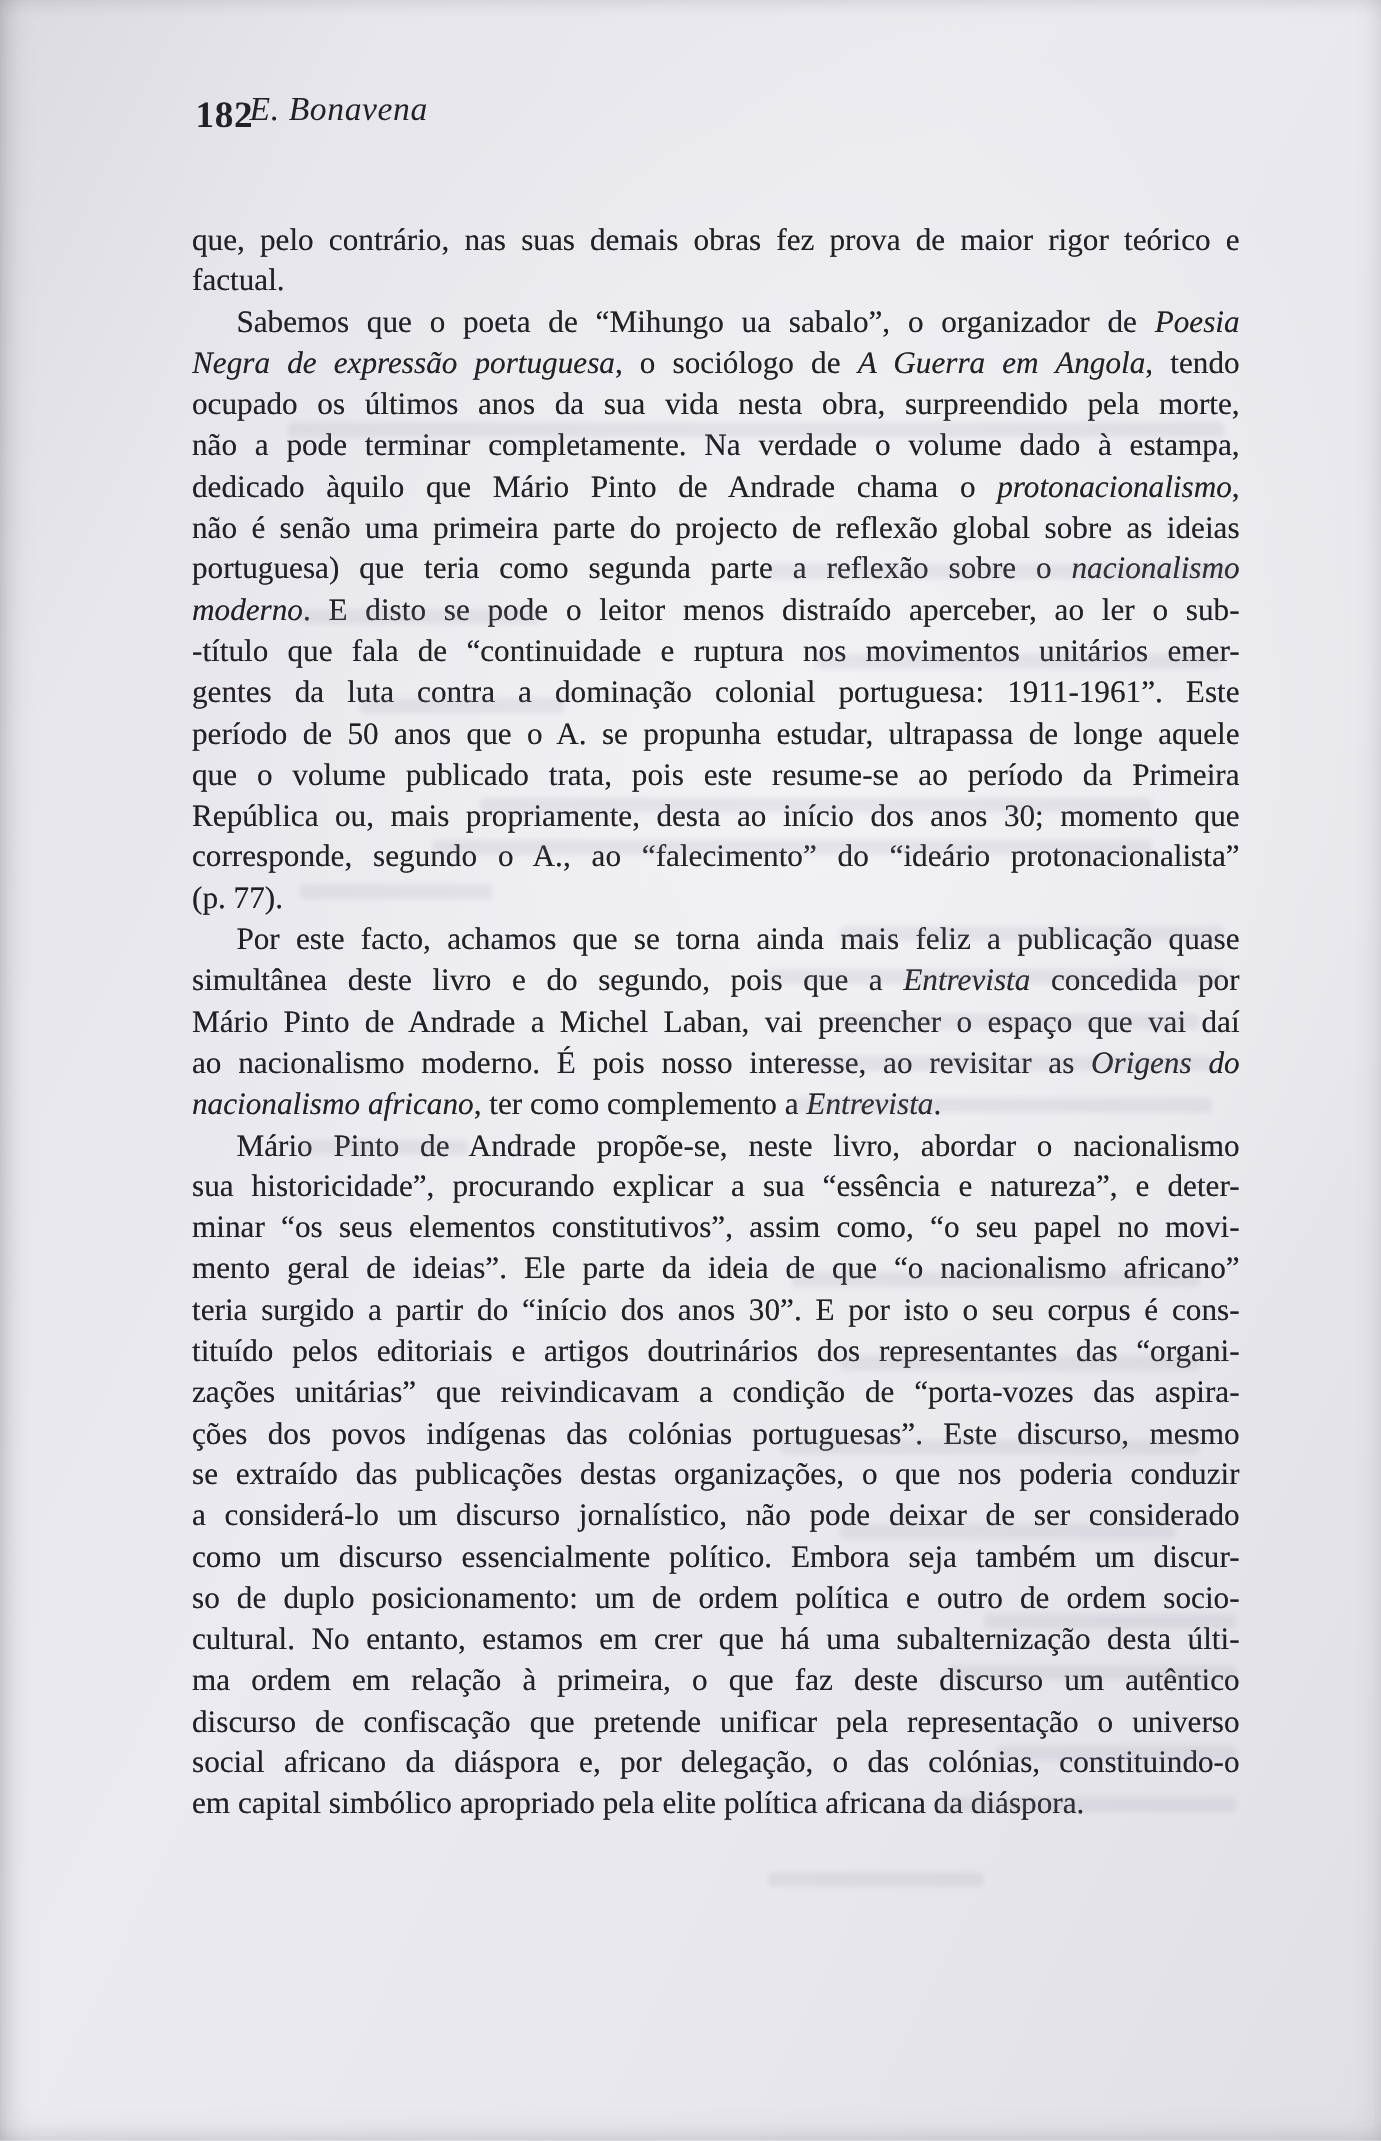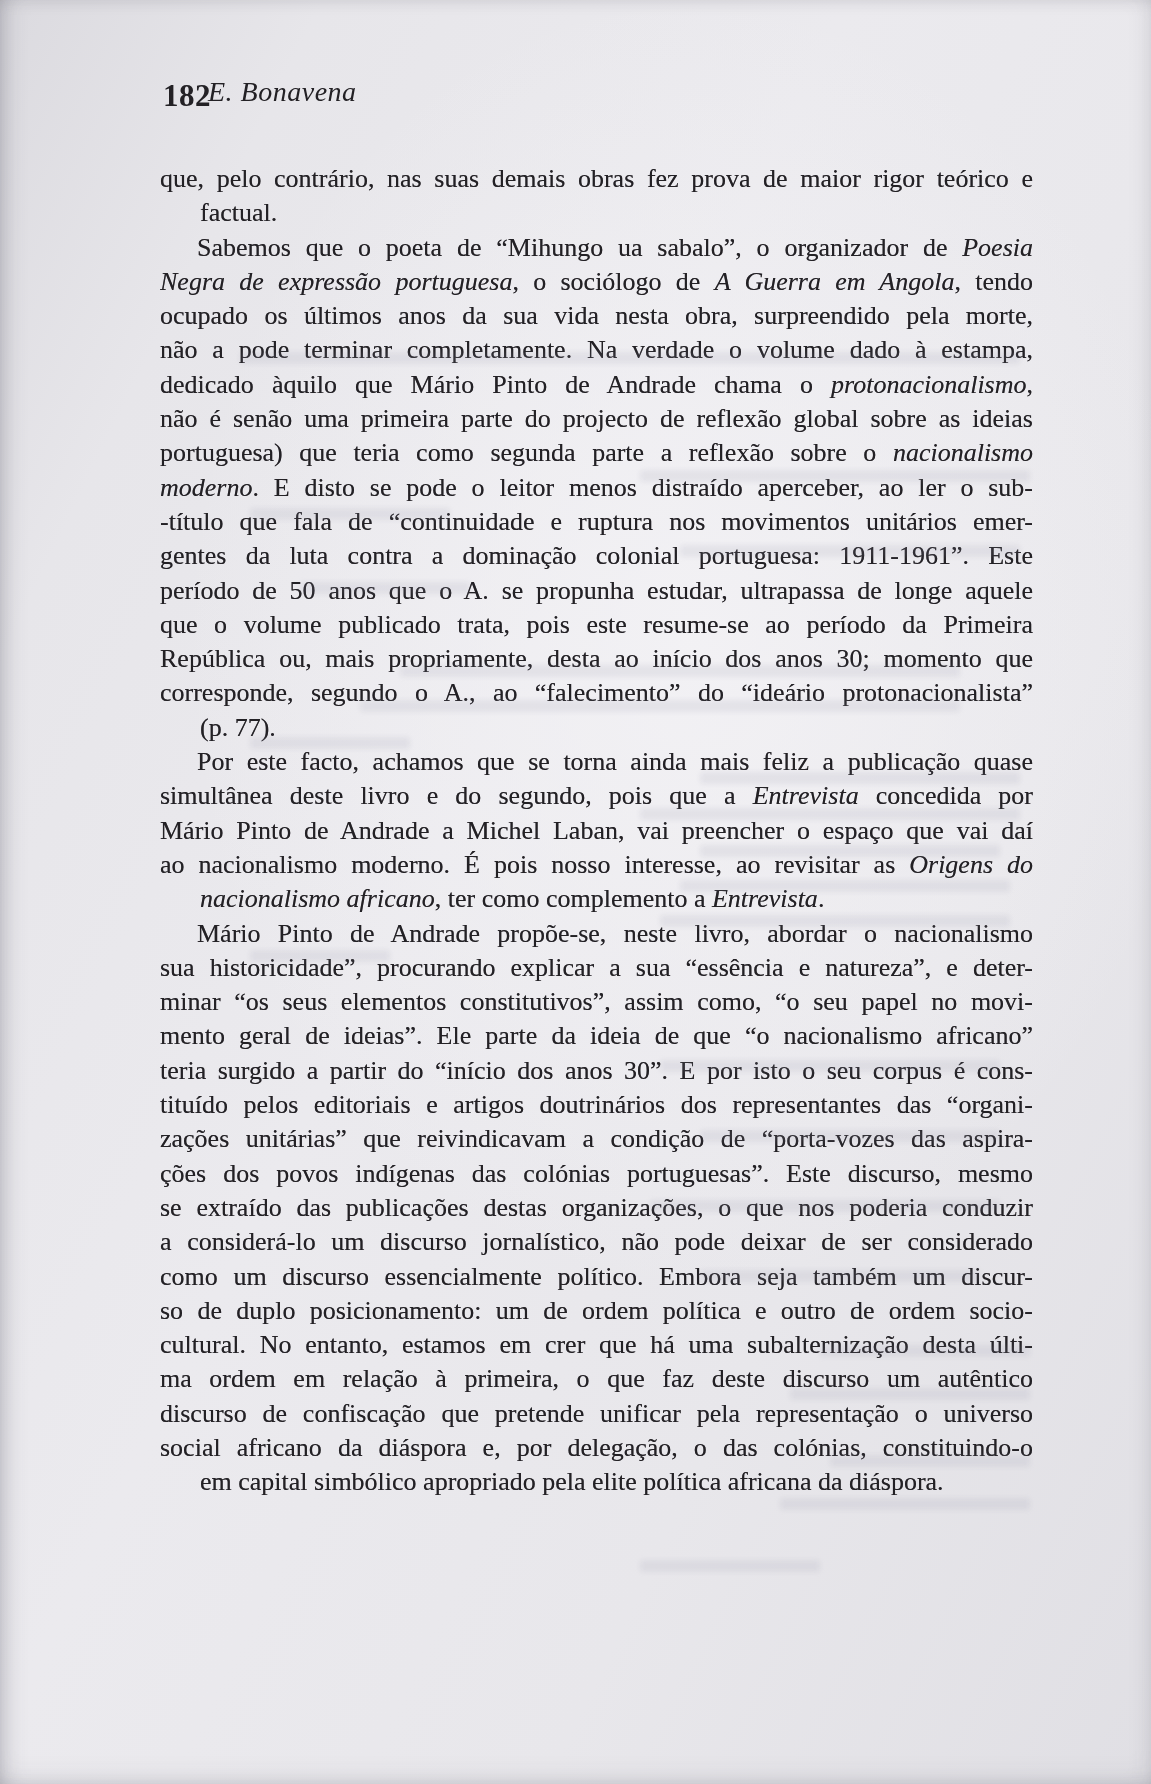--- a/index.html
+++ b/index.html
@@ -27,33 +27,33 @@
   }
   .runhead-wrap {
     position: absolute; left: 160px; top: 76px; width: 873px;
   }
   .runhead {
     display: inline-block;
     margin-left: 48px;
     font-style: italic; font-size: 28px; letter-spacing: 0.5px;
   }
   .body-text {
-    position: absolute; left: 160px; top: 162px; width: 873px;
+    position: absolute; left: 160px; top: 183px; width: 873px;
     font-size: 26px;
     text-shadow: 0 0 0.55px rgba(32,30,36,0.55);
   }
   .line {
     height: 34.3px;
     line-height: 34.3px;
     text-align: justify;
     text-align-last: justify;
     overflow: hidden;
     white-space: nowrap;
   }
-  .line.last { text-align-last: left; margin-left: 40px; }
+  .line.last { text-align-last: left; }
   .line.indent { padding-left: 37px; }
   .line em { font-style: italic; }
   .smudge {
     position: absolute;
     height: 12px;
     background: rgba(150,146,168,0.14);
     border-radius: 4px;
     filter: blur(2.4px);
   }
 </style>

